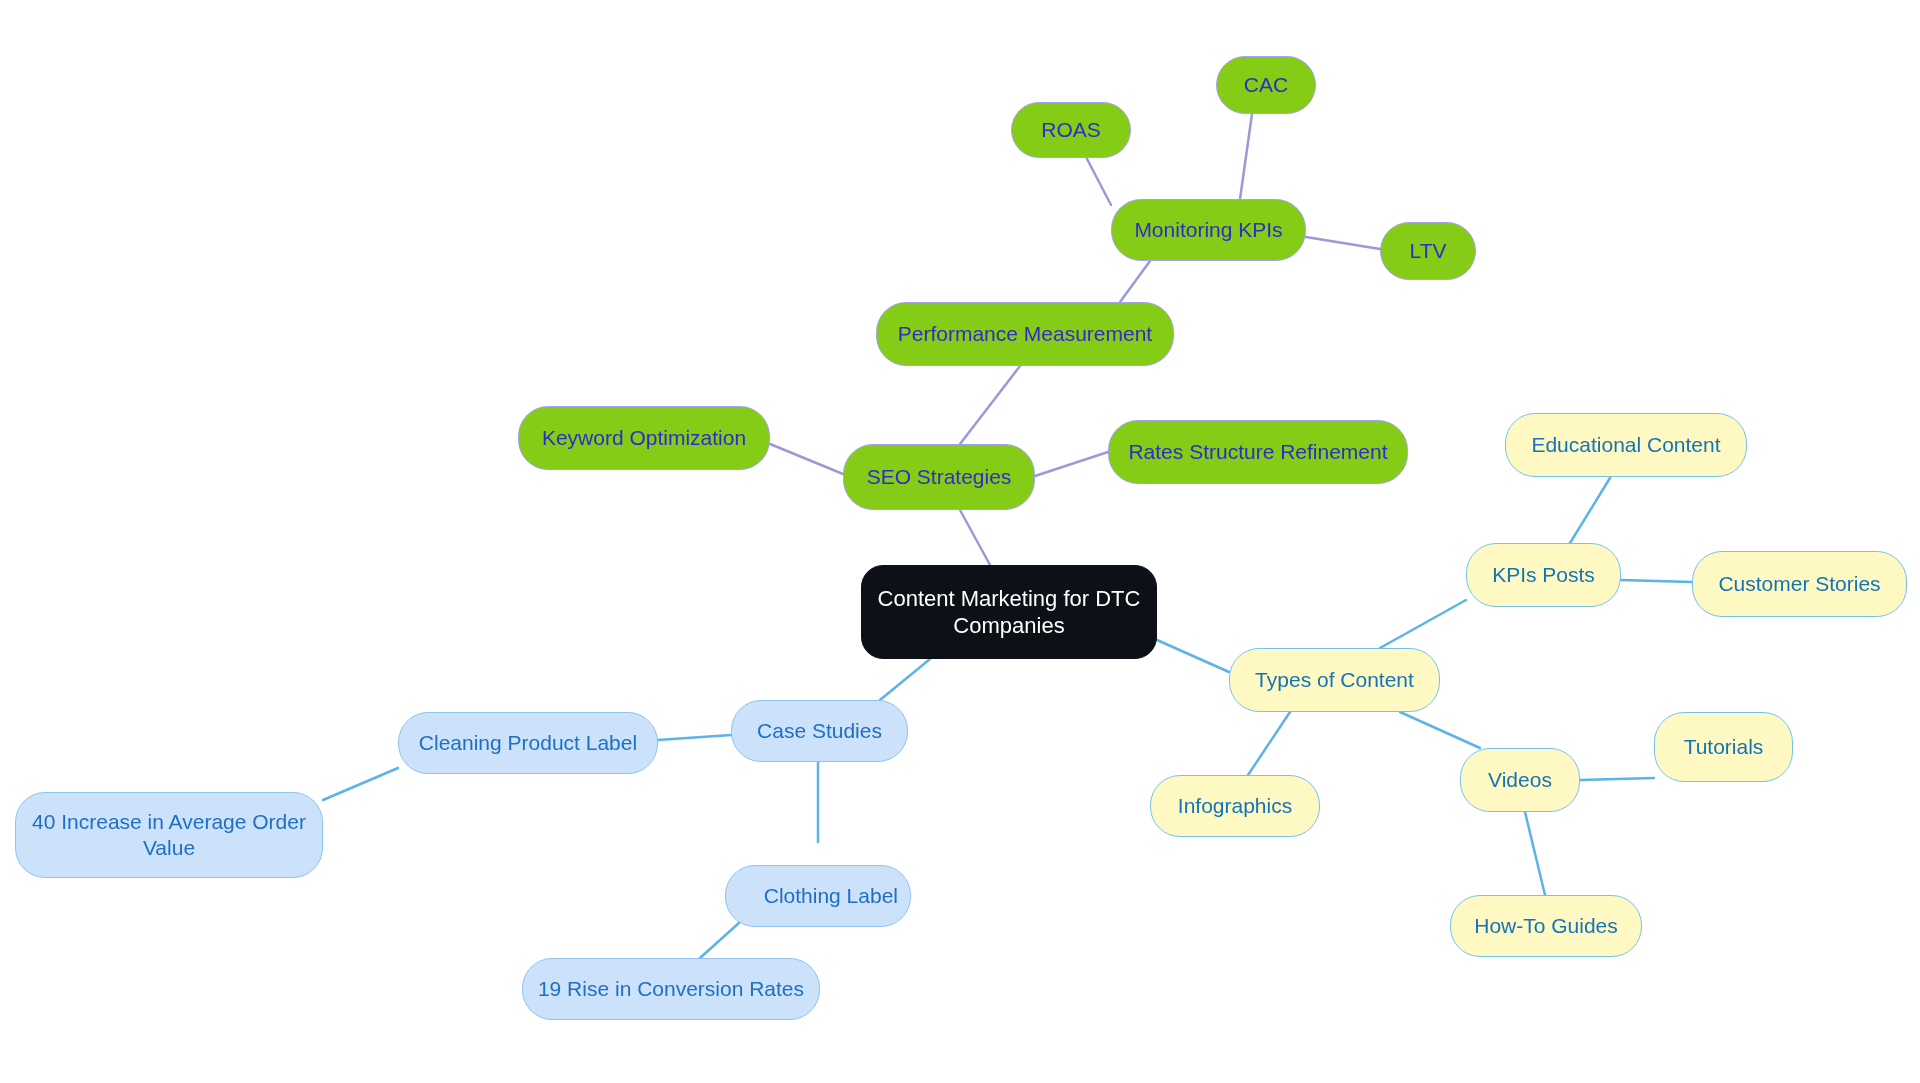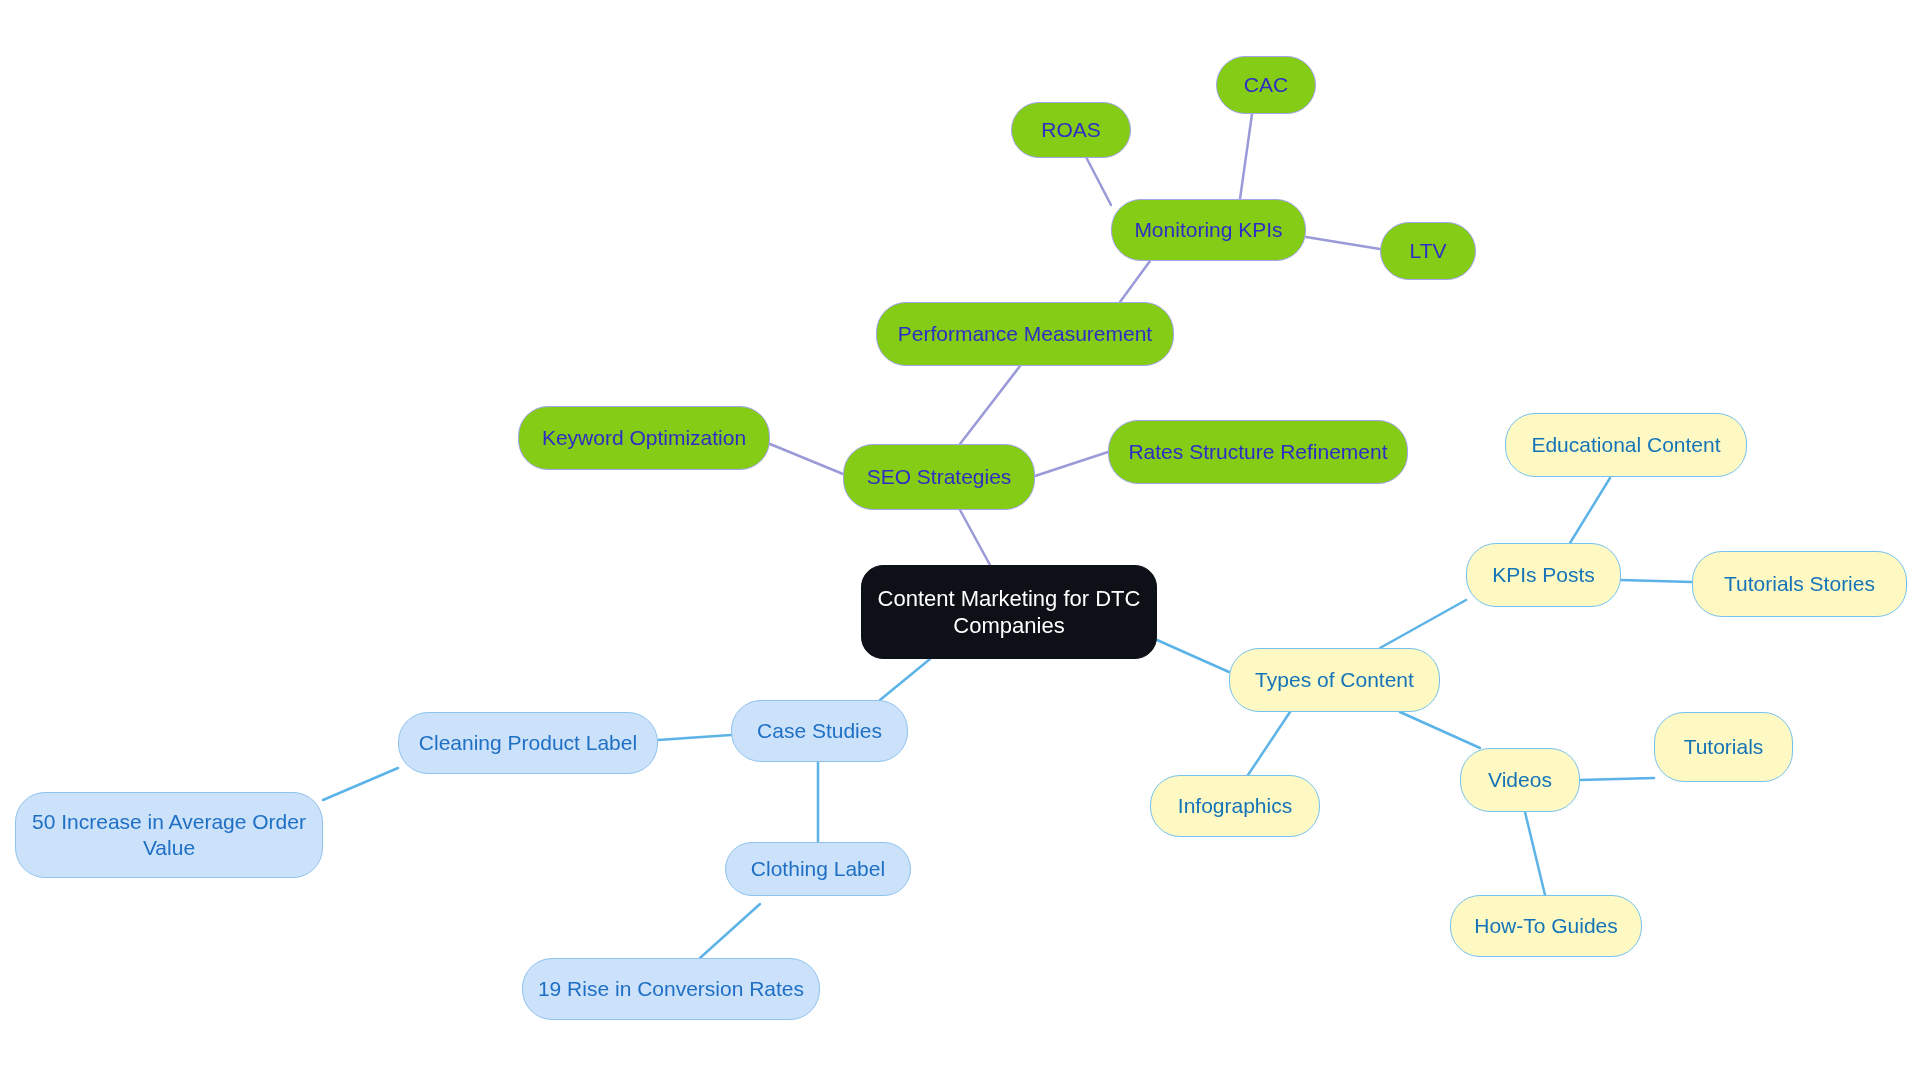--- a/index.html
+++ b/index.html
@@ -98,26 +98,26 @@
       <div class="node purple" style="left: 1216px; top: 56px; width: 100px; height: 58px;"><span>CAC</span></div>
       <div class="node purple" style="left: 1011px; top: 102px; width: 120px; height: 56px; text-align: center;"><span>ROAS</span></div>
       <div class="node purple" style="left: 1111px; top: 199px; width: 195px; height: 62px;"><span>Monitoring KPIs</span></div>
       <div class="node purple" style="left: 1380px; top: 222px; width: 96px; height: 58px;"><span>LTV</span></div>
       <div class="node purple" style="left: 876px; top: 302px; width: 298px; height: 64px;"><span>Performance Measurement</span></div>
       <div class="node purple" style="left: 518px; top: 406px; width: 252px; height: 64px;"><span>Keyword Optimization</span></div>
       <div class="node purple" style="left: 843px; top: 444px; width: 192px; height: 66px;"><span>SEO Strategies</span></div>
       <div class="node purple" style="left: 1108px; top: 420px; width: 300px; height: 64px;"><span>Rates Structure Refinement</span></div>
       <div class="node blue-mid" style="left: 1505px; top: 413px; width: 242px; height: 64px;"><span>Educational Content</span></div>
       <div class="node blue-mid" style="left: 1466px; top: 543px; width: 155px; height: 64px;"><span>KPIs Posts</span></div>
-      <div class="node blue-mid" style="left: 1692px; top: 551px; width: 215px; height: 66px;"><span>Tutorials Stories</span></div>
+      <div class="node blue-mid" style="left: 1692px; top: 551px; width: 215px; height: 66px;"><span>Customer Stories</span></div>
       <div class="node blue-mid" style="left: 1229px; top: 648px; width: 211px; height: 64px;"><span>Types of Content</span></div>
       <div class="node blue-light" style="left: 731px; top: 700px; width: 177px; height: 62px;"><span>Case Studies</span></div>
       <div class="node blue-light" style="left: 398px; top: 712px; width: 260px; height: 62px;"><span>Cleaning Product Label</span></div>
-      <div class="node blue-light" style="left: 15px; top: 792px; width: 308px; height: 86px;"><span>50 Increase in Average Order
+      <div class="node blue-light" style="left: 15px; top: 792px; width: 308px; height: 86px;"><span>40 Increase in Average Order
 Value</span></div>
       <div class="node blue-mid" style="left: 1150px; top: 775px; width: 170px; height: 62px;"><span>Infographics</span></div>
       <div class="node blue-mid" style="left: 1460px; top: 748px; width: 120px; height: 64px;"><span>Videos</span></div>
       <div class="node blue-mid" style="left: 1654px; top: 712px; width: 139px; height: 70px;"><span>Tutorials</span></div>
-      <div class="node blue-light" style="left: 725px; top: 842px; width: 186px; height: 54px;"><span>Clothing Label</span></div>
+      <div class="node blue-light" style="left: 725px; top: 865px; width: 186px; height: 62px; justify-content: flex-end;"><span>Clothing Label</span></div>
       <div class="node blue-mid" style="left: 1450px; top: 895px; width: 192px; height: 62px; text-align: right;"><span>How-To Guides</span></div>
       <div class="node blue-light" style="left: 522px; top: 958px; width: 298px; height: 62px;"><span>19 Rise in Conversion Rates</span></div>
     </div>
 </div>
 
 </body></html>

